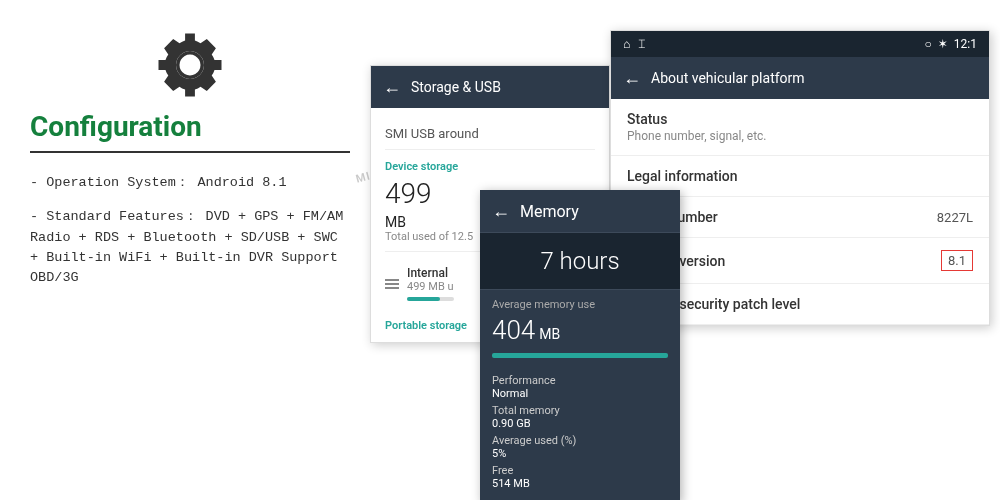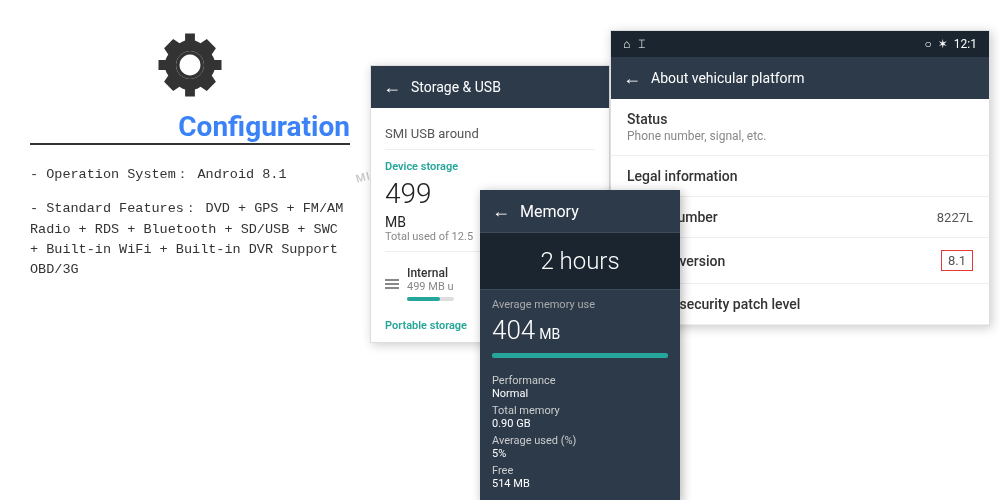--- a/index.html
+++ b/index.html
@@ -22,24 +22,25 @@
     .gear-icon-container {
       display: flex;
       justify-content: center;
       margin-bottom: 10px;
     }
     .gear-icon-svg {
       width: 70px;
       height: 70px;
     }
     .config-title {
-      text-align: right;
+      text-align: left;
       font-size: 28px;
       font-weight: 700;
-      color: #3b82f6;
+      color: #15803d;
+      margin-bottom: 8px;
     }
     .config-divider {
       border: none;
       border-top: 2px solid #333;
       margin: 0 auto 20px auto;
       width: 100%;
     }
     .config-list {
       list-style: none;
       padding: 0;
@@ -378,21 +379,21 @@
     </div>
     <div class="portable-label">Portable storage</div>
   </div>
 </div>
 
 <div class="memory-overlay">
   <div class="memory-header">
     <span style="color:#fff;font-size:18px;cursor:pointer;">←</span>
     <span>Memory</span>
   </div>
-  <div class="memory-hours">2 hours</div>
+  <div class="memory-hours">7 hours</div>
   <div class="memory-avg-label">Average memory use</div>
   <div class="memory-avg-value">
     <span class="big">404</span>
     <span class="unit">MB</span>
   </div>
   <div class="memory-progress"></div>
   <div class="memory-stats">
     <div class="memory-stat-row">
       <span>Performance</span>
       <span class="val">Normal</span>

